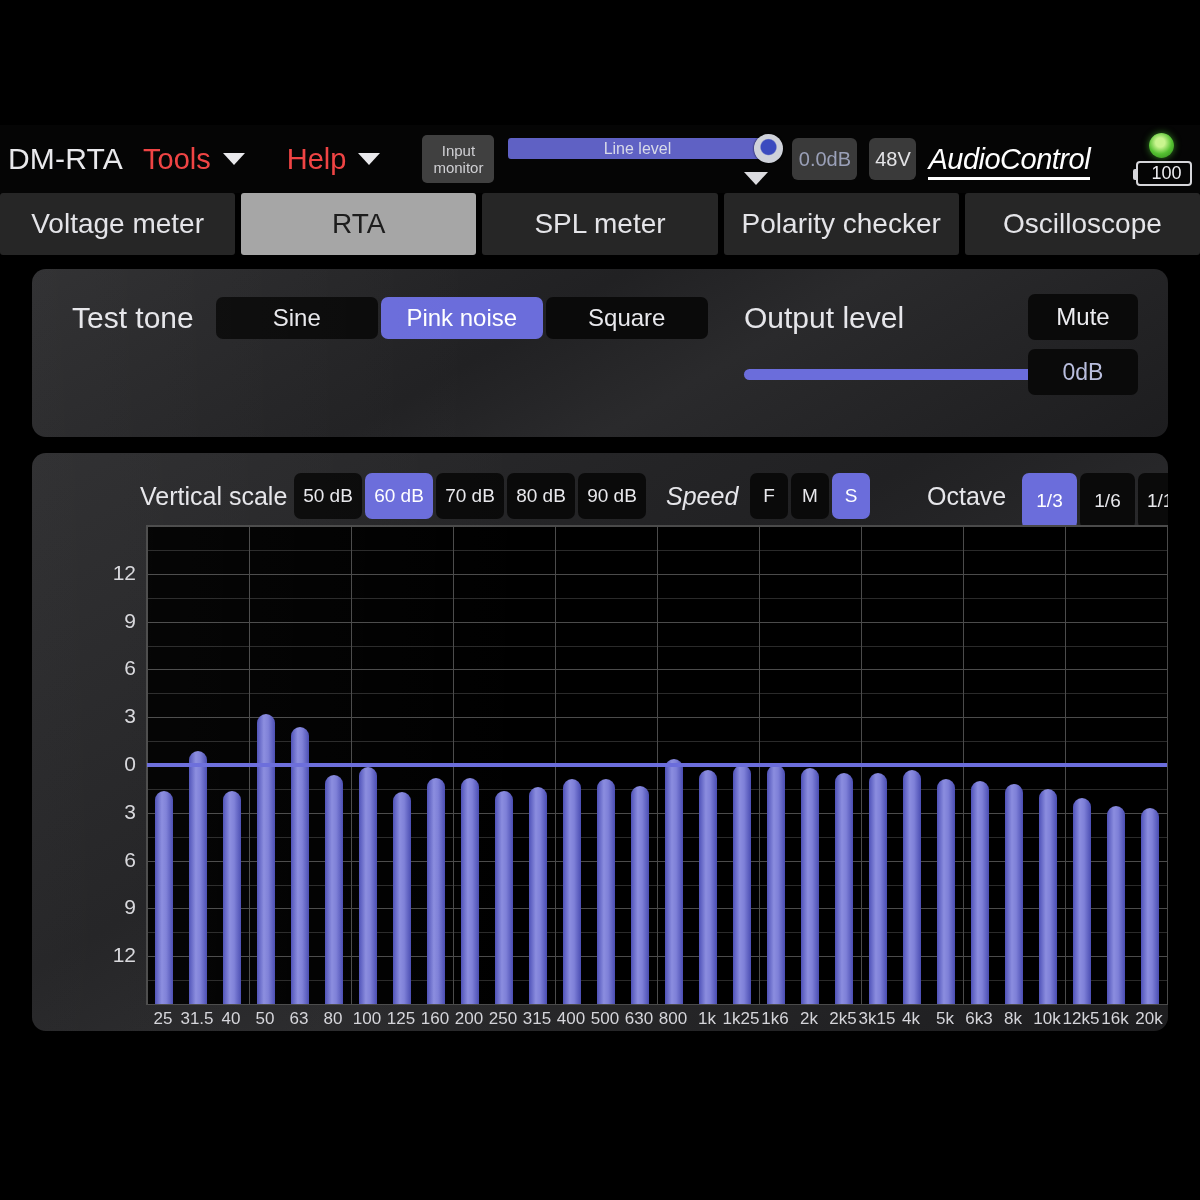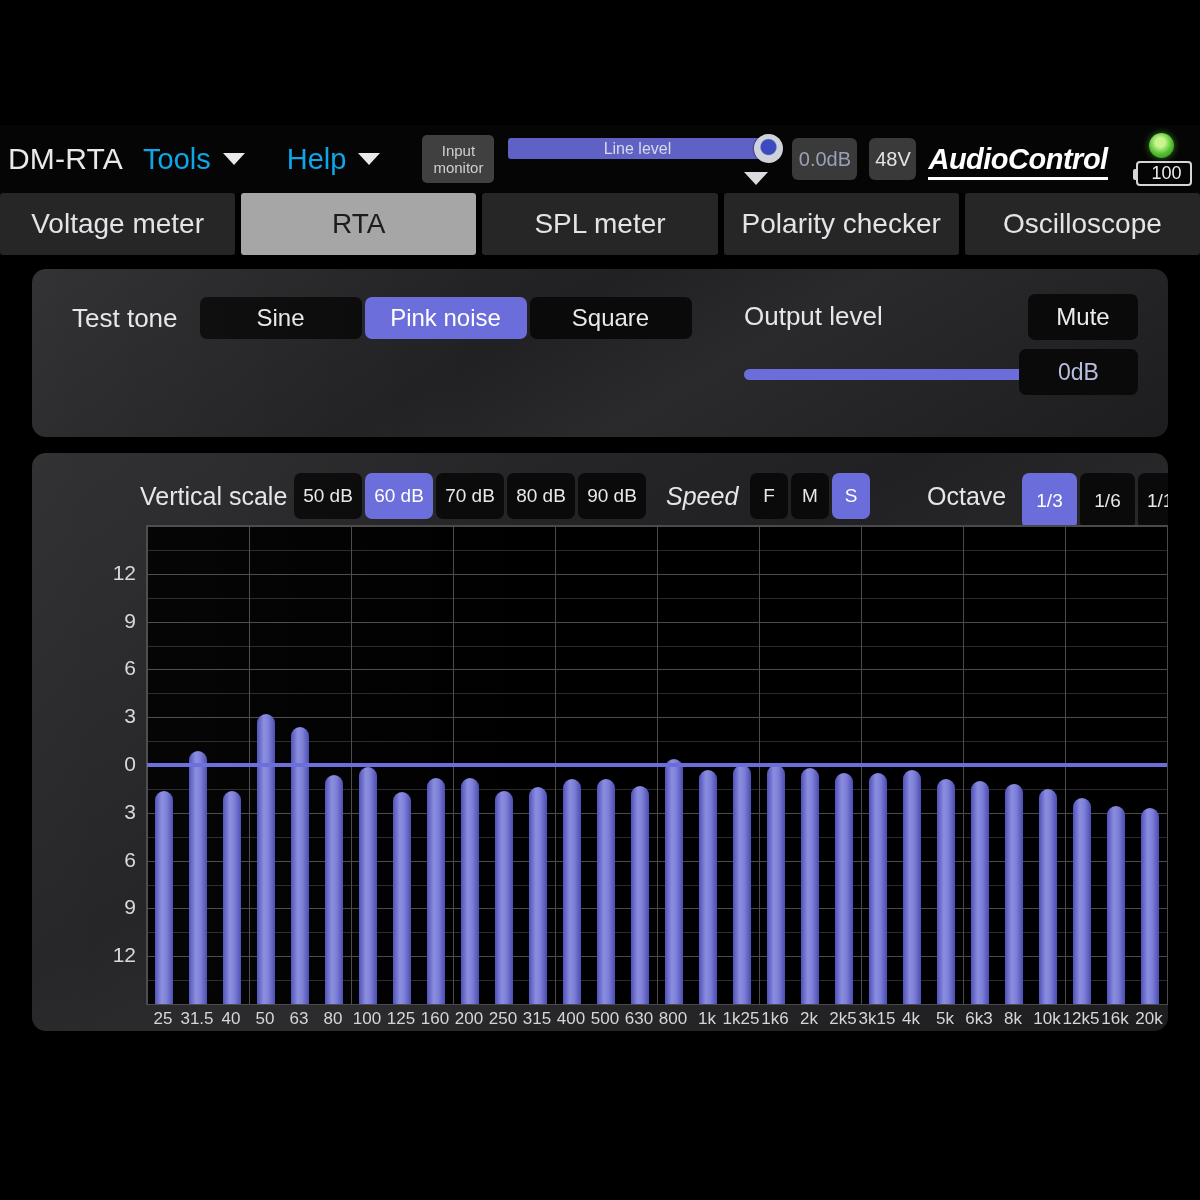--- a/index.html
+++ b/index.html
@@ -33,21 +33,21 @@
     padding-left: 8px;
   }
   .app-title {
     color: #e9e9ec;
     font-size: 30px;
     letter-spacing: .2px;
     margin-right: 20px;
     white-space: nowrap;
   }
   .menu-item {
-    color: #0ea5e9;
+    color: #ef4444;
     font-size: 29px;
     display: flex; align-items: center;
     gap: 12px;
     margin-right: 42px;
     white-space: nowrap;
   }
   .caret-down {
     width: 0; height: 0;
     border-left: 11px solid transparent;
     border-right: 11px solid transparent;
@@ -120,21 +120,21 @@
     margin-right: 12px;
     flex: none;
   }
   .pill-box.db { width: 65px; color: #9aa0b8; font-size: 20px; }
   .pill-box.phantom { width: 47px; color: #e3e3e6; font-size: 20px; }
 
   .brand {
     position: relative;
     color: #ffffff;
     font-size: 29px;
-    font-weight: bold;
+    font-weight: normal;
     font-style: italic;
     letter-spacing: -.5px;
     white-space: nowrap;
     margin-right: 10px;
     flex: none;
   }
   .brand::after {
     content: "";
     position: absolute; left: 0; right: 0; bottom: -4px;
     height: 3px; background: #ffffff;
@@ -203,21 +203,21 @@
     width:70%; height:230%;
     background: linear-gradient(105deg, rgba(255,255,255,.045), rgba(255,255,255,0) 70%);
     transform: rotate(-14deg);
     pointer-events: none;
   }
   .panel.tone { height: 168px; }
   .panel.rta  { height: 578px; margin-top: 16px; }
 
   .label-text {
     color: #e6e6ea;
-    font-size: 26px;
+    font-size: 30px;
     white-space: nowrap;
   }
 
   
   .seg { display: flex; gap: 3px; }
   .seg .btn {
     background: #0a0a0a;
     color: #e8e8ec;
     display: flex; align-items: center; justify-content: center;
     border-radius: 7px;
@@ -252,21 +252,21 @@
     border-radius: 6px;
   }
   .out-slider .knob {
     position: absolute; left: 290px; top: 0px;
     width: 26px; height: 26px;
     border-radius: 50%;
     background: radial-gradient(circle at 50% 45%, #5a5cc9 0 32%, #d3d6dd 38% 100%);
   }
   .out-val {
     position: absolute; right: 30px; top: 80px;
-    width: 119px; height: 46px;
+    width: 110px; height: 46px;
     background: #0a0a0a;
     border-radius: 7px;
     color: #b9bede;
     font-size: 23px;
     display: flex; align-items: center; justify-content: center;
   }
 
   
   .rta-controls {
     position: absolute; left: 0; top: 20px;

